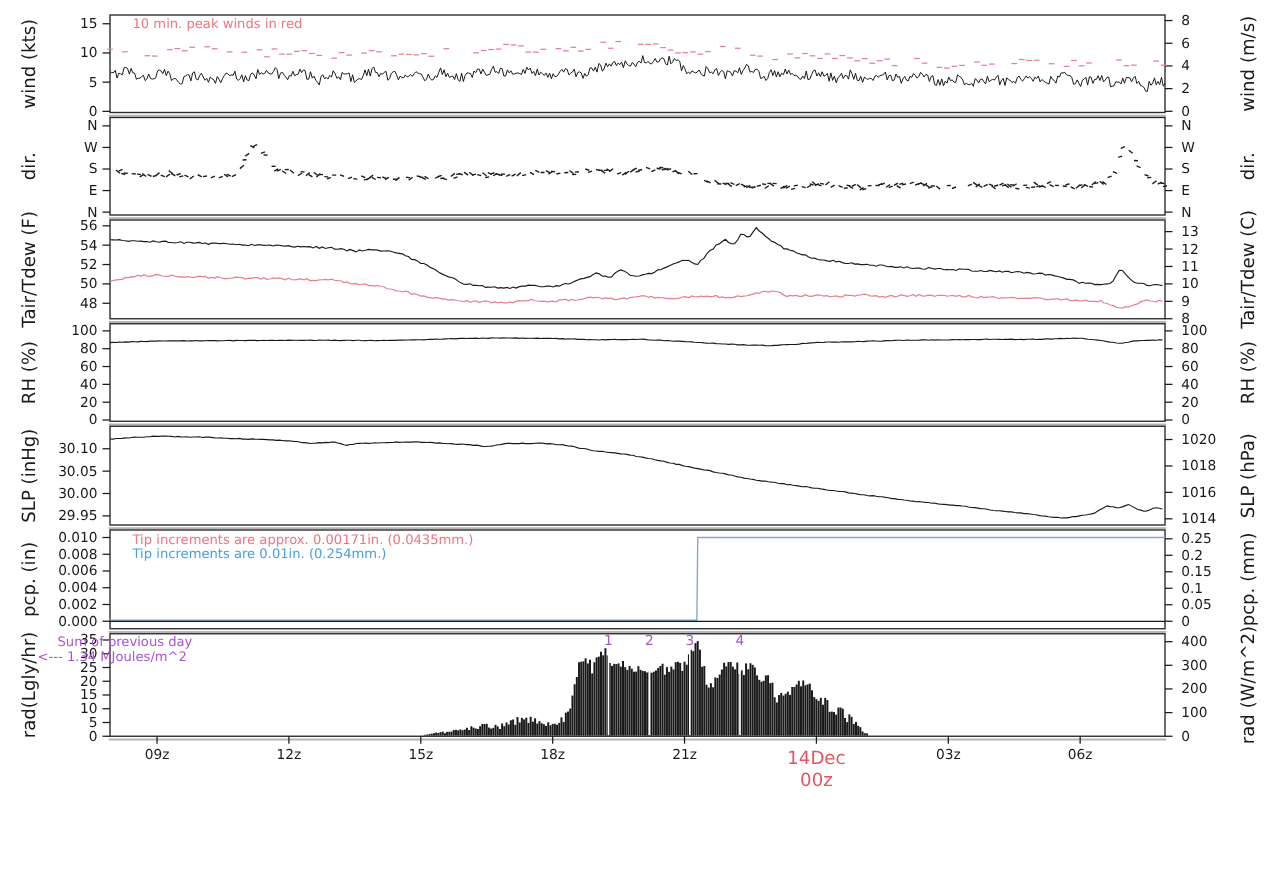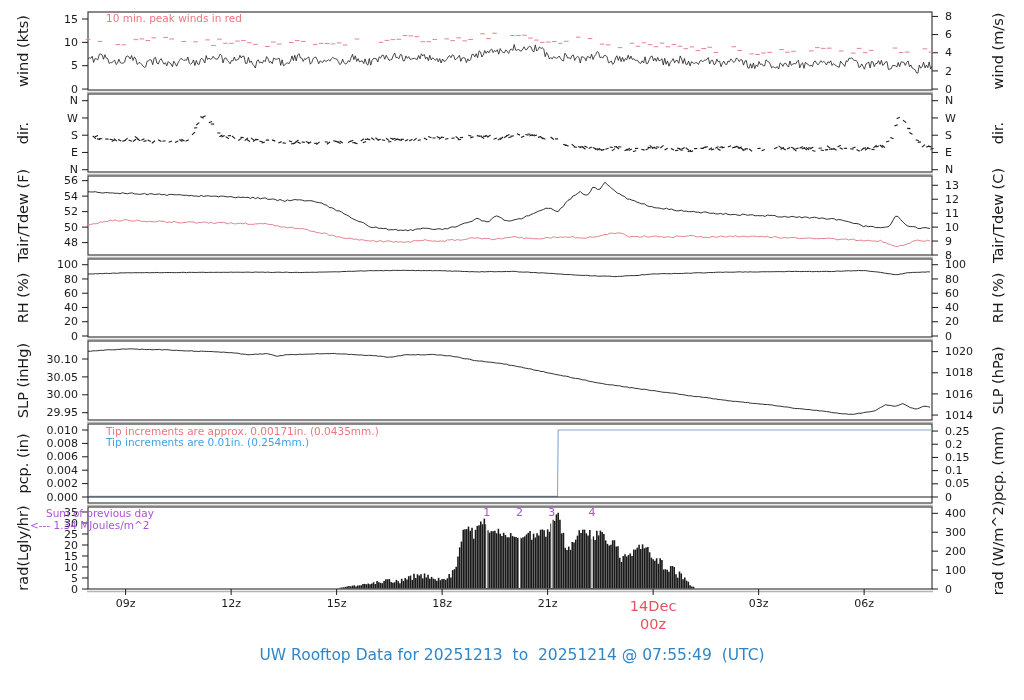--- a/index.html
+++ b/index.html
@@ -790,14 +790,13 @@
         <text x="547.6283333333333" y="607" text-anchor="middle" font-size="11px" fill="#1a1a1a" font-family="&quot;DejaVu Sans&quot;, sans-serif">21z</text>
         <line x1="653.1283333333333" y1="589" x2="653.1283333333333" y2="595" stroke="#1a1a1a" stroke-width="1"></line>
         <line x1="758.6283333333333" y1="589" x2="758.6283333333333" y2="595" stroke="#1a1a1a" stroke-width="1"></line>
         <text x="758.6283333333333" y="607" text-anchor="middle" font-size="11px" fill="#1a1a1a" font-family="&quot;DejaVu Sans&quot;, sans-serif">03z</text>
         <line x1="864.1283333333333" y1="589" x2="864.1283333333333" y2="595" stroke="#1a1a1a" stroke-width="1"></line>
         <text x="864.1283333333333" y="607" text-anchor="middle" font-size="11px" fill="#1a1a1a" font-family="&quot;DejaVu Sans&quot;, sans-serif">06z</text>
         <text x="653.1283333333333" y="611" text-anchor="middle" font-size="14.5px" fill="#e8525f" font-family="&quot;DejaVu Sans&quot;, sans-serif">14Dec</text>
         <text x="653.1283333333333" y="629" text-anchor="middle" font-size="14.5px" fill="#e8525f" font-family="&quot;DejaVu Sans&quot;, sans-serif">00z</text>
       </g>
     </svg>
-  <div class="footer-title" style="color: rgb(46, 134, 200);">UW Rooftop Data for 20251213  to  20251214 @ 07:55:49  (UTC)</div>
 </div>
 
 </body></html>

